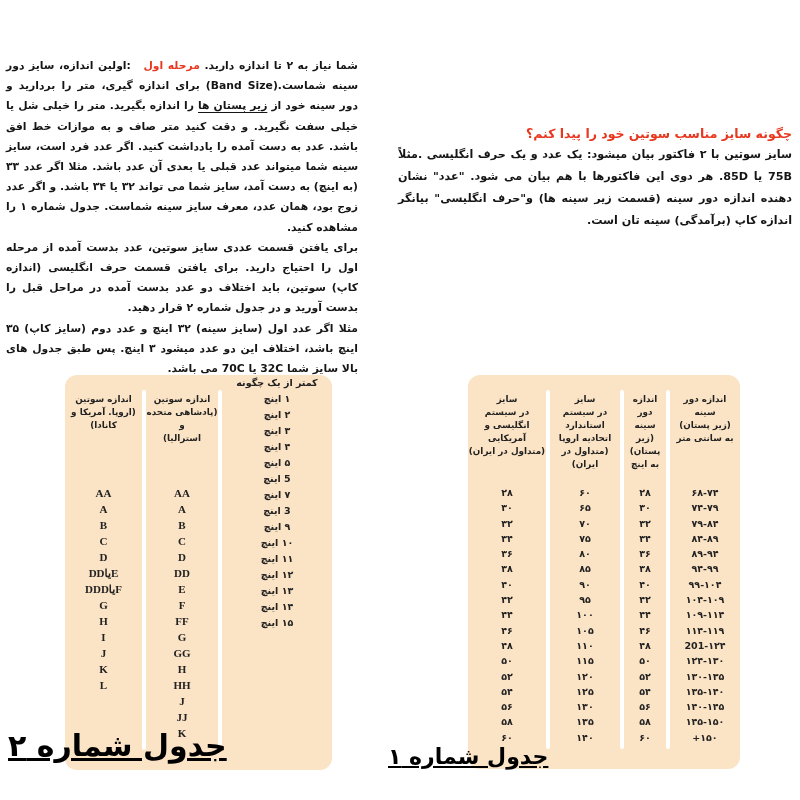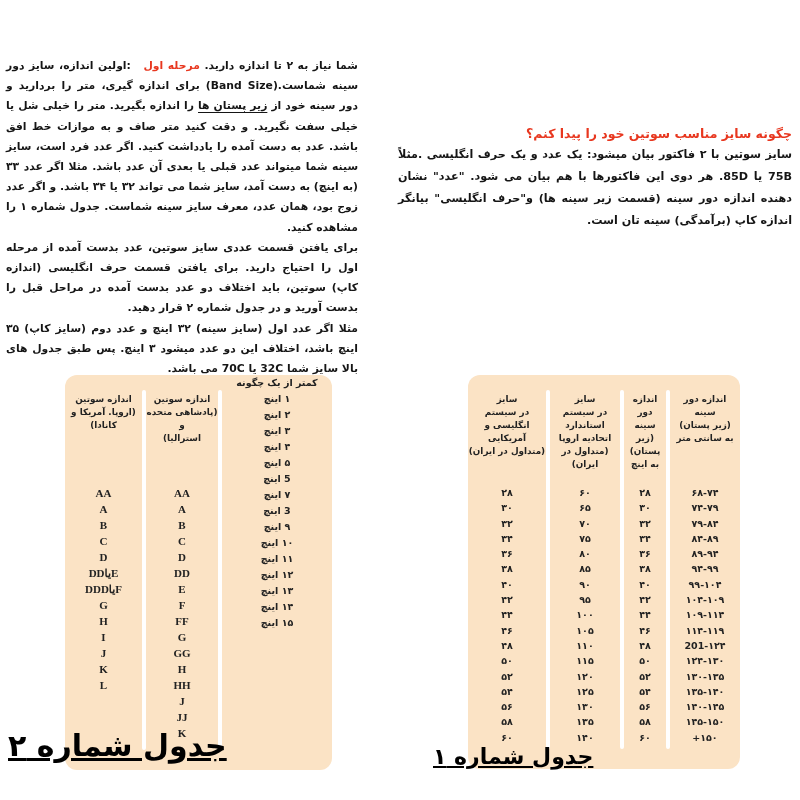--- a/index.html
+++ b/index.html
@@ -24,21 +24,21 @@
   .t-cells{text-align:center;font-weight:bold;color:#222;}
   .t1 .t-cell{height:15.3px;line-height:15.3px;font-size:9.5px;}
   .t2 .t-cell{height:16px;line-height:16px;font-size:9.5px;}
   .ltr{direction:ltr;}
   .serif .t-cell{font-family:"Liberation Serif", serif;font-size:11px;}
   .c-cm{width:70px}.c-inch{width:42px}.c-eu{width:70px}.c-us{width:78px}
   .c-diff{width:110px}.c-uk{width:72px}.c-useu{width:77px}
   .t-div{width:4px;background:#ffffff;margin:15px 0 20px;flex:none;border-radius:2px;}
   
   .cap{position:absolute;font-weight:bold;color:#000000;direction:rtl;white-space:nowrap;z-index:5;text-decoration:underline;}
-  .cap1{left:388px;top:744px;font-size:22px;margin-left:45px;}
+  .cap1{left:388px;top:744px;font-size:22px;}
   .cap2{left:8px;top:728px;font-size:30px;}
 </style>
 </head>
 <body>
 
 <div class="col left-col">
   <p><span>شما نیاز به ۲ تا اندازه دارید. </span><span class="red">مرحله اول</span><span> :اولین اندازه، سایز دور سینه شماست.(Band Size)  برای اندازه گیری، متر را بردارید و دور سینه خود از </span><span class="u">زیر پستان ها</span><span> را اندازه بگیرید. متر را خیلی شل یا خیلی سفت نگیرید. و دقت کنید متر صاف و به موازات خط افق باشد. عدد به دست آمده را یادداشت کنید. اگر عدد فرد است، سایز سینه شما میتواند عدد قبلی یا بعدی آن عدد باشد. مثلا اگر عدد ۳۳ (به اینچ) به دست آمد، سایز شما می تواند ۳۲ یا ۳۴ باشد. و اگر عدد زوج بود، همان عدد، معرف سایز سینه شماست. جدول شماره ۱ را مشاهده کنید.</span></p>
   <p><span>برای یافتن قسمت عددی سایز سوتین، عدد بدست آمده از مرحله اول را احتیاج دارید. برای یافتن قسمت حرف انگلیسی (اندازه کاپ) سوتین، باید اختلاف دو عدد بدست آمده در مراحل قبل را بدست آورید و در جدول شماره ۲ قرار دهید.</span></p>
   <p><span>مثلا اگر عدد اول (سایز سینه) ۳۲ اینچ و عدد دوم (سایز کاپ) ۳۵ اینچ باشد، اختلاف این دو عدد میشود ۳ اینچ. پس طبق جدول های بالا سایز شما 32C یا 70C می باشد.</span></p>
 </div>

